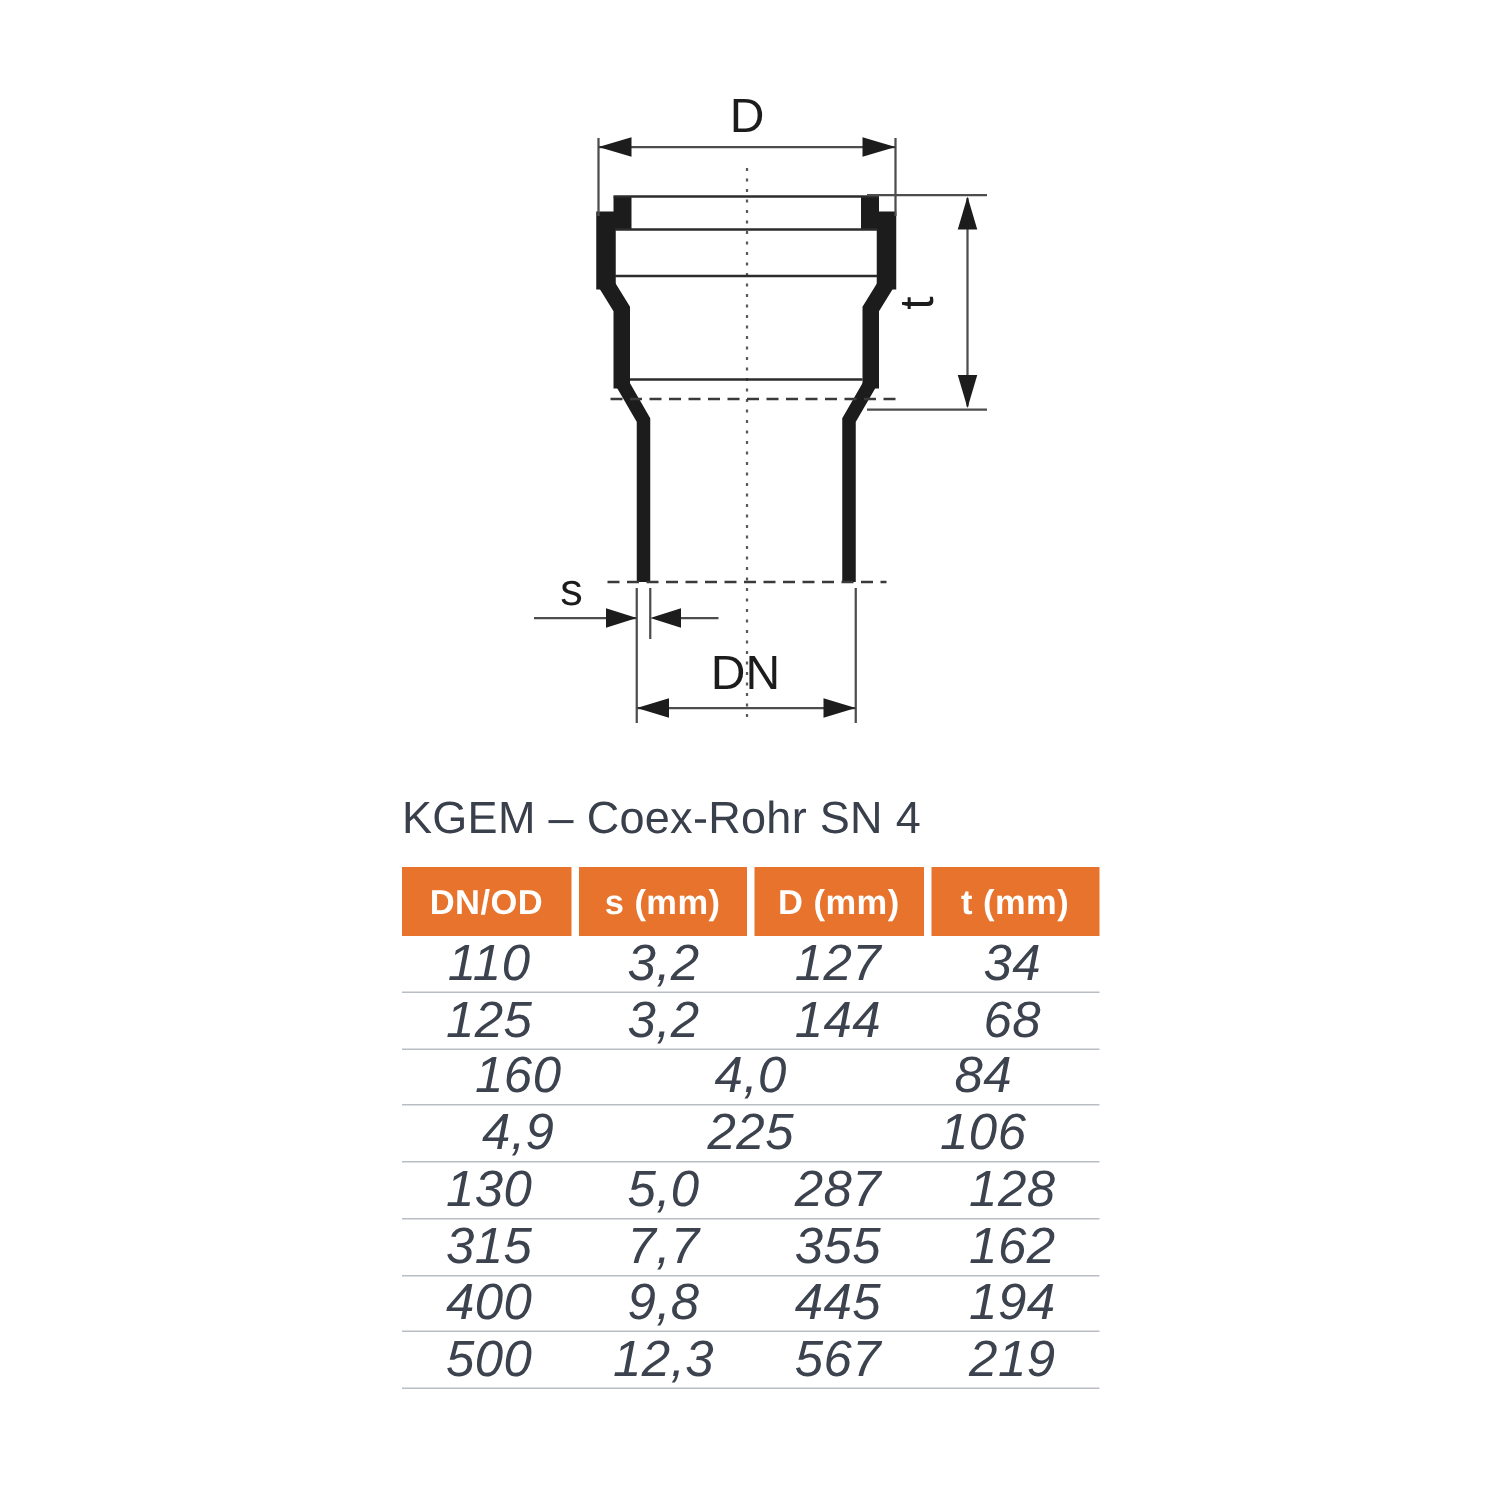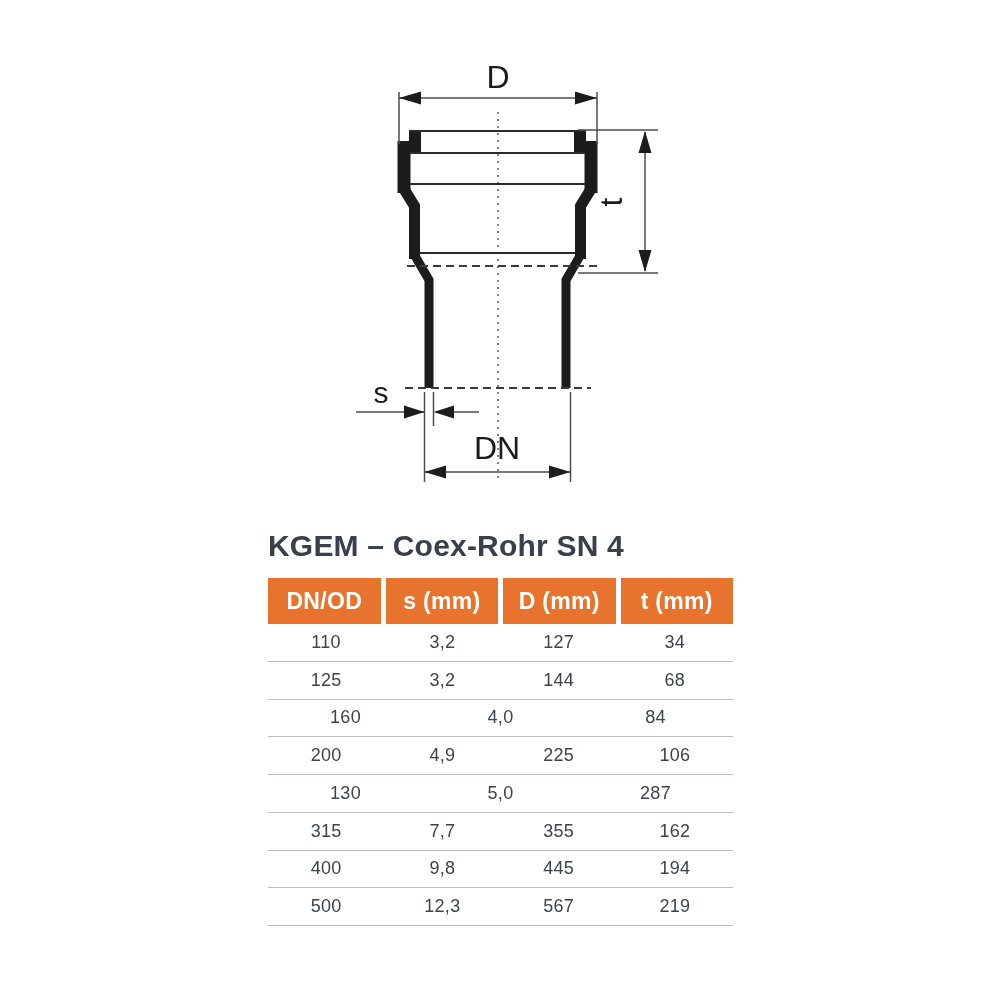--- a/index.html
+++ b/index.html
@@ -12,36 +12,36 @@
   }
   *{margin:0;padding:0;box-sizing:border-box;}
   html,body{background:#ffffff;}
   body{
     width:1000px;height:1000px;position:relative;overflow:hidden;
     font-family:"Liberation Sans", sans-serif;
   }
   .diagram-wrap{position:absolute;left:0;top:0;width:1000px;height:520px;}
   .spec-title{
     position:absolute;left:268px;top:529px;width:470px;
-    font-size:30px;line-height:34px;font-weight:700;color:#39404C;
+    font-size:30px;line-height:34px;font-weight:400;color:#39404C;
     letter-spacing:0.2px;white-space:nowrap;
   }
   .spec-table{position:absolute;left:268px;top:578px;width:465px;}
   .spec-head{display:flex;gap:5px;height:46px;}
   .spec-head .hcell{
     flex:1;background:var(--header-bg);color:var(--header-fg);
     display:flex;align-items:center;justify-content:center;
     font-size:23px;font-weight:700;letter-spacing:0.3px;
   }
   .spec-body .row{
     display:flex;height:37.75px;border-bottom:1px solid var(--sep);
   }
   .spec-body .cell{
     flex:1;display:flex;align-items:center;justify-content:center;
-    font-size:18px;color:var(--body-fg);letter-spacing:0.3px;
+    font-size:34px;color:var(--body-fg);letter-spacing:0.3px;font-style:italic;
   }
   svg text{font-family:"Liberation Sans", sans-serif;fill:#1C1C1C;}
 </style>
 </head>
 <body>
 
 <div class="diagram-wrap">
   <svg width="1000" height="520" viewBox="0 0 1000 520">
 
     <line x1="498" y1="112" x2="498" y2="480" stroke="#5A5A5A" stroke-width="1.5" stroke-dasharray="2 5"></line>
@@ -131,30 +131,30 @@
     <div class="cell">68</div>
   </div>
 
   <div class="row">
     <div class="cell">160</div>
     <div class="cell">4,0</div>
     <div class="cell">84</div>
   </div>
 
   <div class="row">
-    <div class="cell">200</div>
     <div class="cell">4,9</div>
     <div class="cell">225</div>
     <div class="cell">106</div>
   </div>
 
   <div class="row">
     <div class="cell">130</div>
     <div class="cell">5,0</div>
     <div class="cell">287</div>
+    <div class="cell">128</div>
   </div>
 
   <div class="row">
     <div class="cell">315</div>
     <div class="cell">7,7</div>
     <div class="cell">355</div>
     <div class="cell">162</div>
   </div>
 
   <div class="row">

